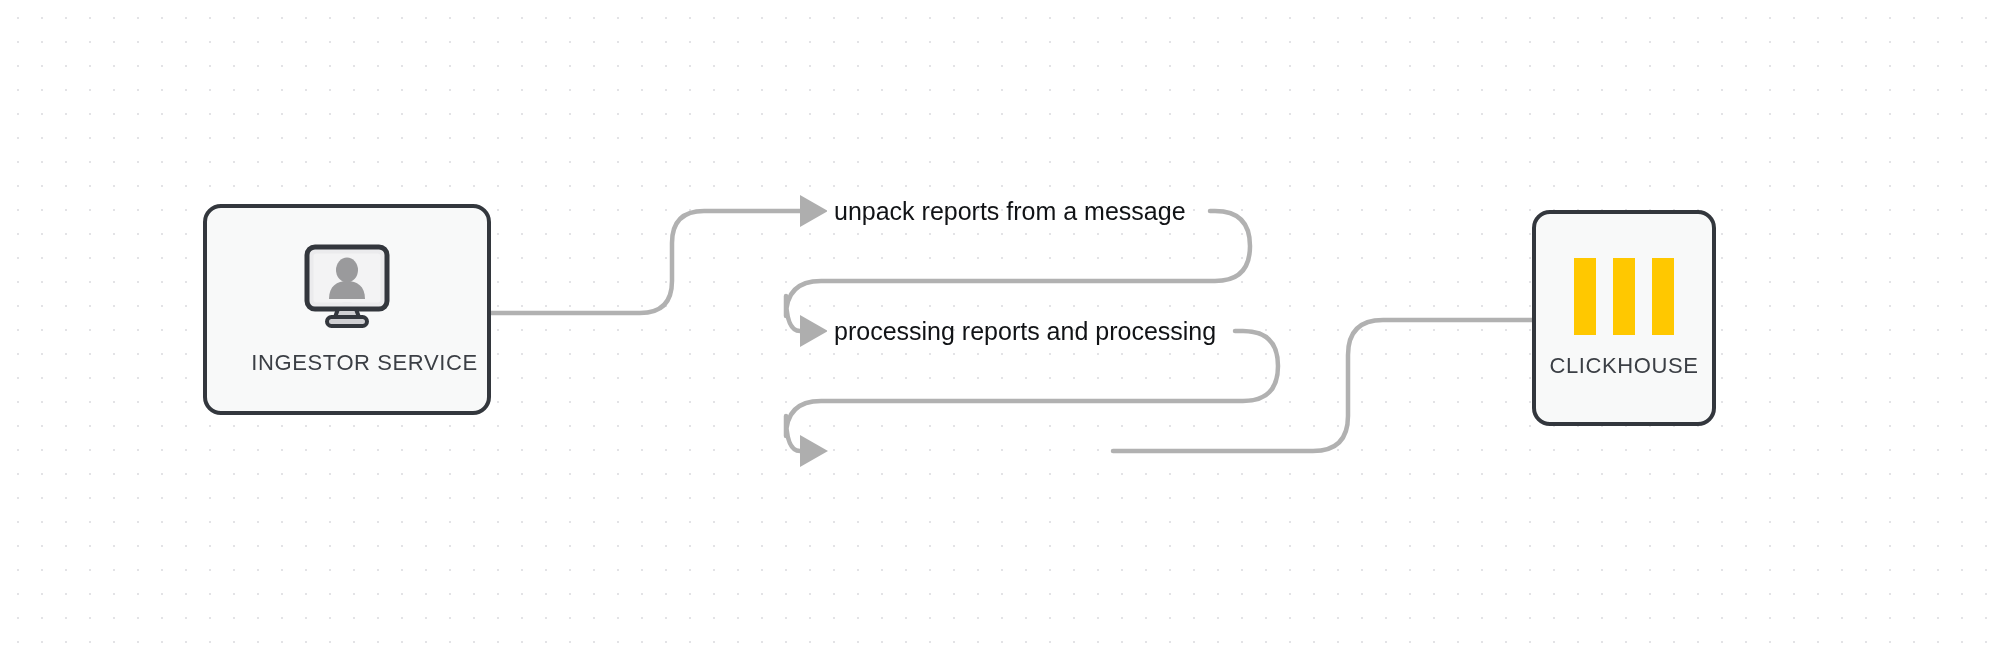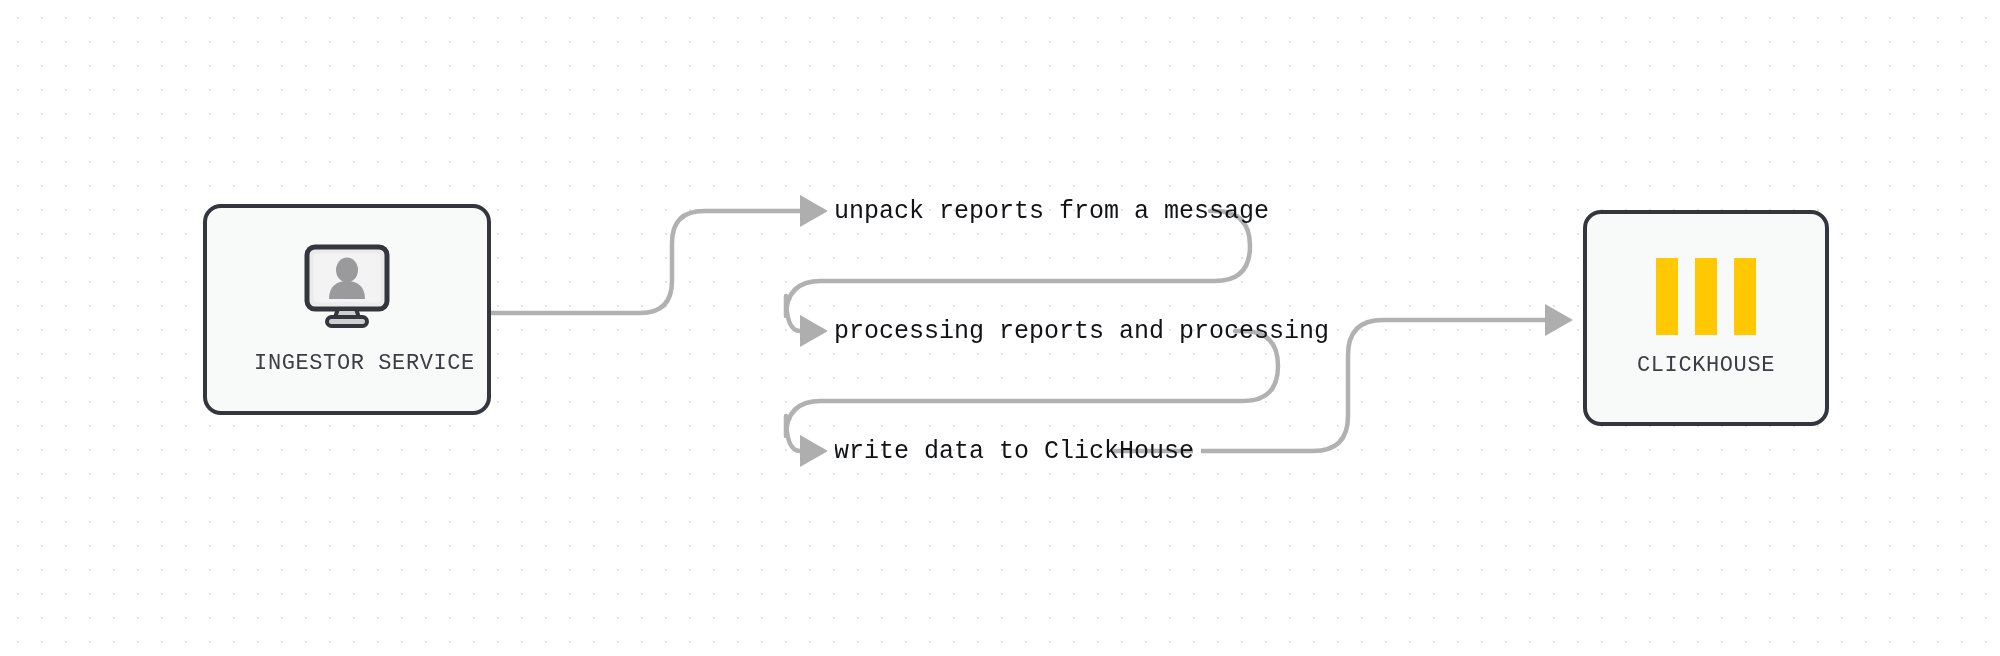--- a/index.html
+++ b/index.html
@@ -9,21 +9,21 @@
   }
   #canvas {
     position: relative;
     width: 2000px;
     height: 656px;
     background-color: #ffffff;
     background-image: radial-gradient(circle, #e3e3e6 1.4px, rgba(255,255,255,0) 1.5px);
     background-size: 24px 24px;
     background-position: 6px 6px;
     overflow: hidden;
-    font-family: Liberation Mono, monospace;
+    font-family: Liberation Sans, sans-serif;
   }
 
   
   .node {
     position: absolute;
     box-sizing: border-box;
     background: #f8f9f9;
     border: 4px solid #33373d;
     border-radius: 18px;
     display: flex;
@@ -42,23 +42,23 @@
   #node-ingestor {
     left: 203px;
     top: 204px;
     width: 288px;
     height: 211px;
   }
   #node-ingestor .node-icon { margin-bottom: 16px; }
   #node-ingestor .node-label { margin-top: 0px; margin-left: 35px; }
 
   #node-clickhouse {
-    left: 1583px;
+    left: 1532px;
     top: 210px;
-    width: 246px;
+    width: 184px;
     height: 216px;
   }
   #node-clickhouse .node-icon { margin-bottom: 18px; }
 
   
   .ch-bars {
     display: flex;
     gap: 17px;
     align-items: flex-end;
   }
@@ -130,21 +130,20 @@
     <polygon class="edge-head" points="800,435 828,451 800,467"></polygon>
 
     <path class="edge-path" d="M 1113 451 L 1313 451 Q 1348 451 1348 416 L 1348 355 Q 1348 320 1383 320 L 1545 320"></path>
     <polygon class="edge-head" points="1545,304 1573,320 1545,336"></polygon>
   </svg>
 
   <div class="edge-label" id="label-1">unpack reports from a message</div>
 
   <div class="edge-label" id="label-2">processing reports and processing</div>
 
-  <div class="edge-label" id="label-3">write data to ClickHouse</div>
 
   <div class="node" id="node-ingestor">
     <div class="node-icon">
       <svg width="96" height="86" viewBox="0 0 96 86" aria-hidden="true">
 
         <rect x="8" y="3" width="80" height="62" rx="8" ry="8" fill="#ebebed" stroke="#33373d" stroke-width="5"></rect>
 
         <rect x="14.5" y="9.5" width="67" height="49" rx="3" ry="3" fill="#f3f3f4"></rect>
 
         <ellipse cx="48" cy="26" rx="11" ry="12.5" fill="#9a9a9c"></ellipse>

